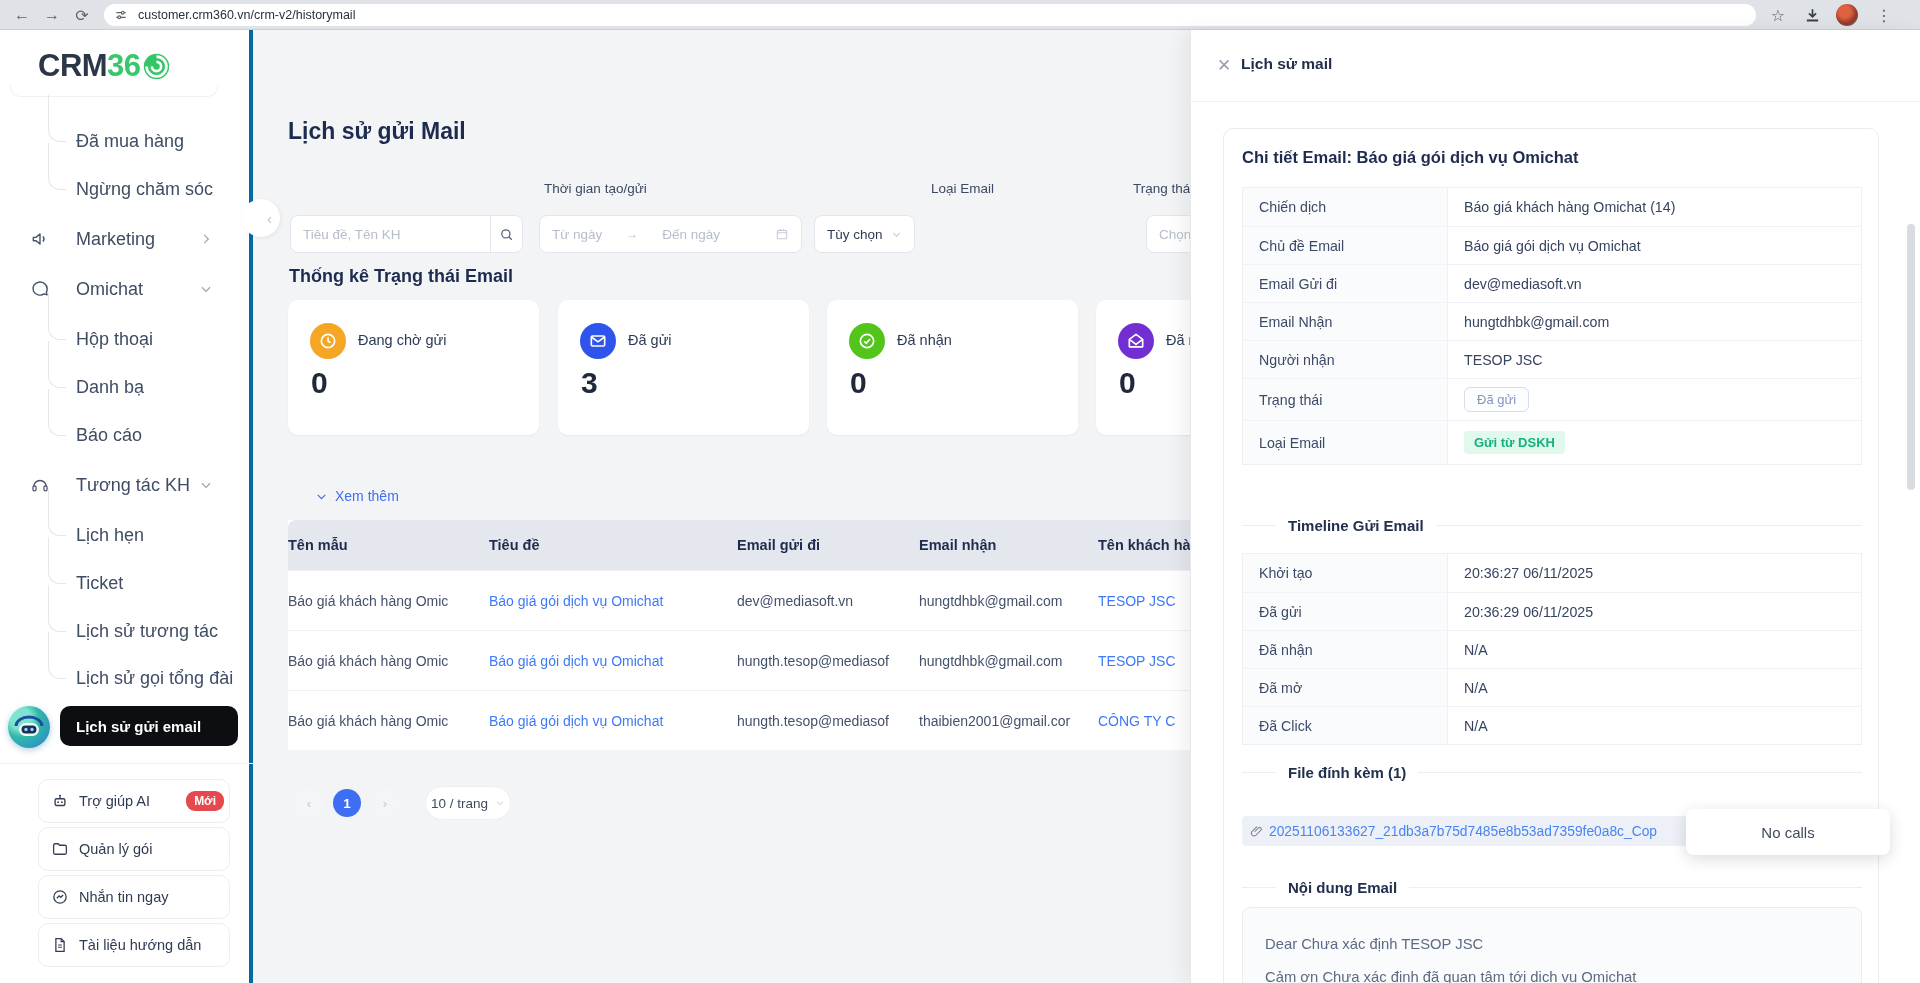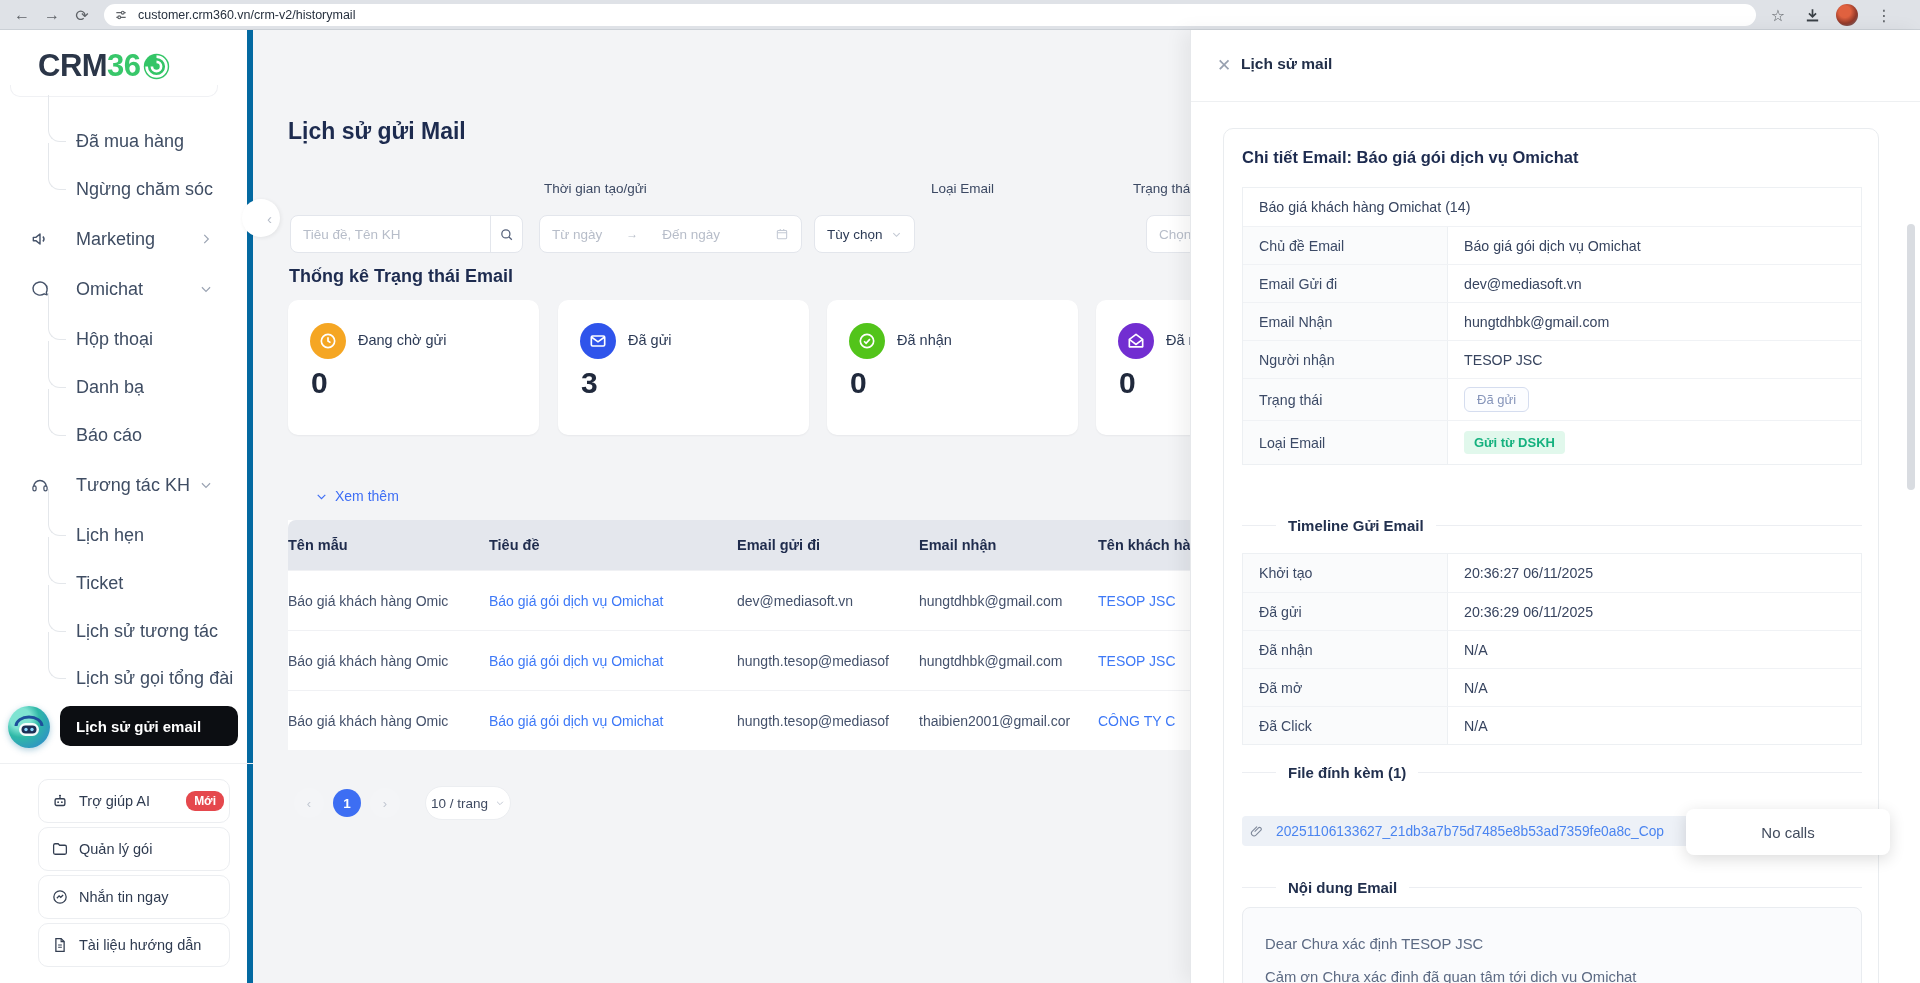--- a/index.html
+++ b/index.html
@@ -14,21 +14,21 @@
     color:#5f6368; font-size:16px; width:28px; cursor:pointer; }
   .urlbar { position:absolute; left:104px; top:4px; width:1652px; height:22px; background:#ffffff;
     border-radius:12px; display:flex; align-items:center; padding:0 10px; }
   .urlbar svg { flex:0 0 auto; }
   .urltext { margin-left:10px; font-size:12.5px; color:#27313f; }
   .avatar { position:absolute; left:1836px; top:4px; width:22px; height:22px; border-radius:50%;
     background:radial-gradient(circle at 40% 35%, #e0613f 0 30%, #93392a 60%, #67707e 100%); }
 
   
   .sidebar { position:absolute; left:0; top:30px; width:253px; height:953px; background:#ffffff;
-    border-right:6px solid #0369a1; }
+    border-right:4px solid #0369a1; }
   .logo { position:absolute; left:38px; top:18px; display:flex; align-items:center; }
   .logo .t1 { font-size:31px; font-weight:800; color:#2b3648; letter-spacing:-.5px; }
   .logo .t2 { font-size:31px; font-weight:800; color:#38c76a; letter-spacing:-.5px; }
   .side-item { position:absolute; left:0; width:253px; height:36px; display:flex; align-items:center;
     color:#3f4d63; font-size:18px; cursor:pointer; }
   .side-item .lbl { position:absolute; left:76px; white-space:nowrap; }
   .side-item .gicon { position:absolute; left:30px; width:20px; height:20px; color:#46536a; }
   .side-item .chev { position:absolute; right:40px; color:#9aa3b2; width:14px; height:14px; }
   .tree::before { content:""; position:absolute; left:48px; top:-28px; width:17px; height:46px;
     border-left:1.5px solid #e4e7eb; border-bottom:1.5px solid #e4e7eb; border-bottom-left-radius:12px; }
@@ -110,21 +110,21 @@
   .kv-v { padding-left:16px; font-size:14.2px; color:#37445f; display:flex; align-items:center; }
   .badge-sent { display:inline-block; padding:4px 12px; border:1px solid #d5ddef; border-radius:6px;
     background:#fcfdff; color:#8695ba; font-size:13px; }
   .badge-dskh { display:inline-block; padding:4px 10px; border-radius:4px; background:#e1f8ec;
     color:#14b17e; font-size:13px; font-weight:700; }
   .sect-div { position:absolute; left:18px; width:620px; display:flex; align-items:center; gap:12px; }
   .sect-div .line1 { width:34px; height:1px; background:#eceef2; }
   .sect-div .line2 { flex:1; height:1px; background:#eceef2; }
   .sect-div .stitle { font-size:15px; font-weight:800; color:#22304e; white-space:nowrap; }
   .attach-row { position:absolute; left:18px; width:620px; height:30px; background:#edf1f7; border-radius:4px;
-    display:flex; align-items:center; padding-left:8px; gap:12px; cursor:pointer; }
+    display:flex; align-items:center; padding-left:8px; gap:5px; cursor:pointer; }
   .attach-row .fname { color:#4a84f0; font-size:13.8px; white-space:nowrap; overflow:hidden; }
   .nocalls { position:absolute; left:462px; width:204px; height:46px; background:#fff; border-radius:8px;
     box-shadow:0 4px 16px rgba(0,0,0,.14); display:flex; align-items:center; justify-content:center;
     font-size:15px; color:#414b5d; z-index:6; }
   .content-box { position:absolute; left:18px; width:620px; height:260px; border:1px solid #e9ecf0;
     border-radius:8px; background:#fafbfd; padding:20px 22px; }
   .content-box p { font-size:14.8px; color:#5c6a83; line-height:33px; white-space:nowrap; overflow:hidden; }
   .dscroll { position:absolute; left:716px; top:194px; width:8px; height:266px; background:#d9dce1;
     border-radius:4px; cursor:pointer; }
 </style>
@@ -411,20 +411,21 @@
   <div class="drawer">
     <div class="drawer-close">✕</div>
     <div class="drawer-title">Lịch sử mail</div>
     <div class="drawer-hdiv"></div>
 
     <div class="dcard">
       <div class="dcard-title">Chi tiết Email: Báo giá gói dịch vụ Omichat</div>
 
       <div class="kv-table" style="top:58px;">
         <div class="kv-row">
+          <div class="kv-k">Chiến dịch</div>
           <div class="kv-v">Báo giá khách hàng Omichat (14)</div>
           </div>
         <div class="kv-row">
           <div class="kv-k">Chủ đề Email</div>
           <div class="kv-v">Báo giá gói dịch vụ Omichat</div>
           </div>
         <div class="kv-row">
           <div class="kv-k">Email Gửi đi</div>
           <div class="kv-v">dev@mediasoft.vn</div>
           </div>

